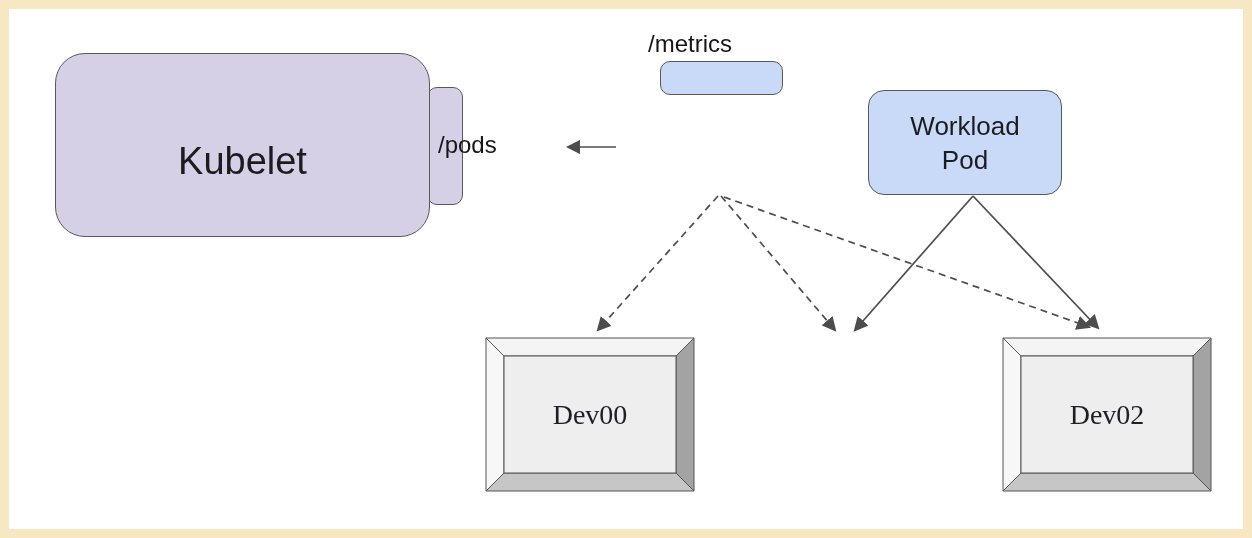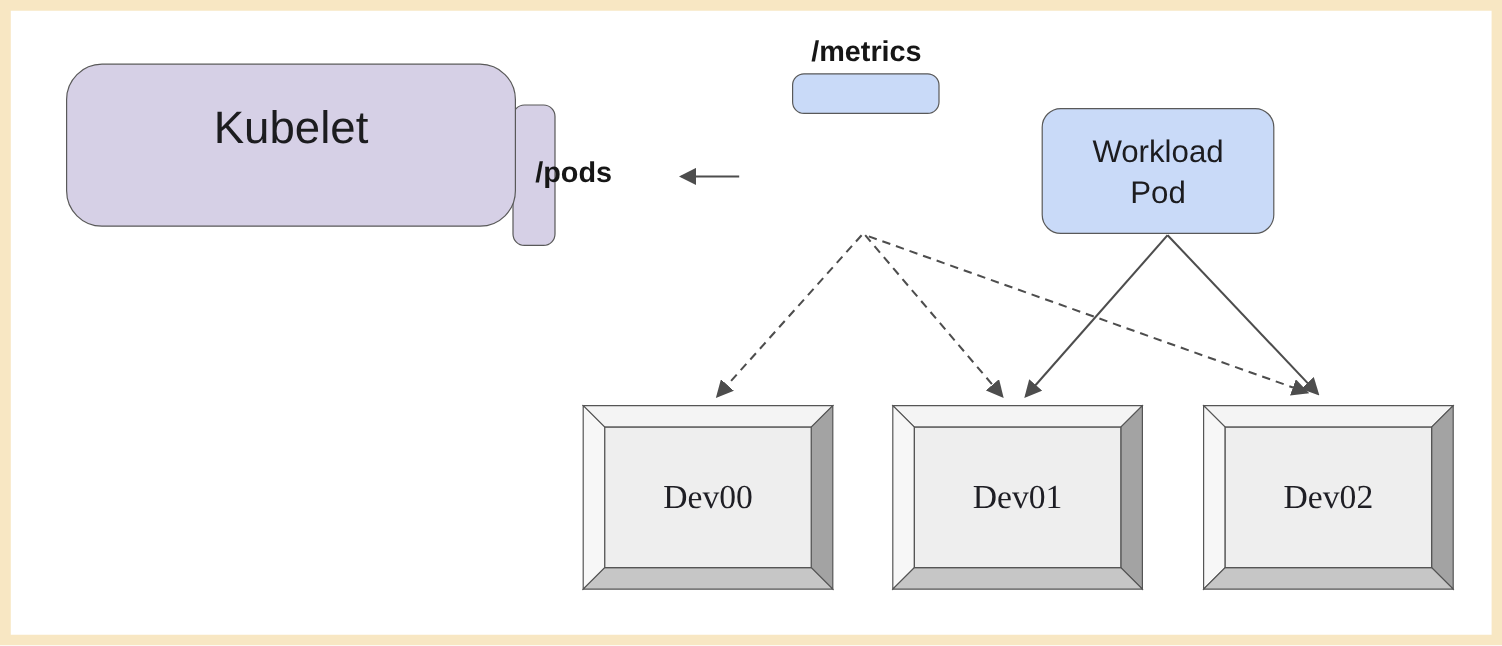--- a/index.html
+++ b/index.html
@@ -15,24 +15,24 @@
 
   .node{
     position:absolute;
     box-sizing:border-box;
     border:1.6px solid var(--stroke,#595959);
     display:flex;align-items:center;justify-content:center;
     text-align:center;
     color:#1c1c1f;
   }
   .kubelet{
-    left:55px;top:53px;width:375px;height:136px;
+    left:55px;top:53px;width:375px;height:184px;
     background:var(--purple,#d6d0e6);
     border-radius:30px;
-    align-items:flex-start;
+    align-items:center;
     padding-top:32px;
     font-size:38px;
   }
   .kubelet-side-tab{
     left:427px;top:87px;width:36px;height:118px;
     background:var(--purple,#d6d0e6);
     border-radius:10px;
   }
   .monitoring-tab{
     left:660px;top:61px;width:123px;height:34px;
@@ -47,22 +47,21 @@
   }
   .workload{
     left:868px;top:90px;width:194px;height:105px;
     background:var(--blue,#c9daf8);
     border-radius:16px;
     font-size:26px;line-height:34px;
   }
   .endpoint-label{
     position:absolute;
     font-size:24px;color:#161616;
-    text-align:center;
-    font-weight:bold;
+    text-align:left;
   }
   .metrics-label{left:648px;top:30px;width:148px;}
   .pods-label{left:438px;top:131px;width:80px;}
 
   .device{
     position:absolute;width:210px;height:155px;font-family:Liberation Serif, serif;
   }
   .device svg{position:absolute;left:0;top:0;}
   .device-label{
     position:absolute;left:19px;top:19px;width:172px;height:117px;
@@ -121,26 +120,20 @@
       <span>Pod</span>
     </span>
   </div>
 
   <div class="device dev0">
     <svg width="210" height="155">
         <use href="#keycap"></use>
       </svg>
     <div class="device-label">Dev00</div>
   </div>
-  <div class="device dev1">
-    <svg width="210" height="155">
-        <use href="#keycap"></use>
-      </svg>
-    <div class="device-label">Dev01</div>
-  </div>
   <div class="device dev2">
     <svg width="210" height="155">
         <use href="#keycap"></use>
       </svg>
     <div class="device-label">Dev02</div>
   </div>
 
 </div>
 
 </body></html>

